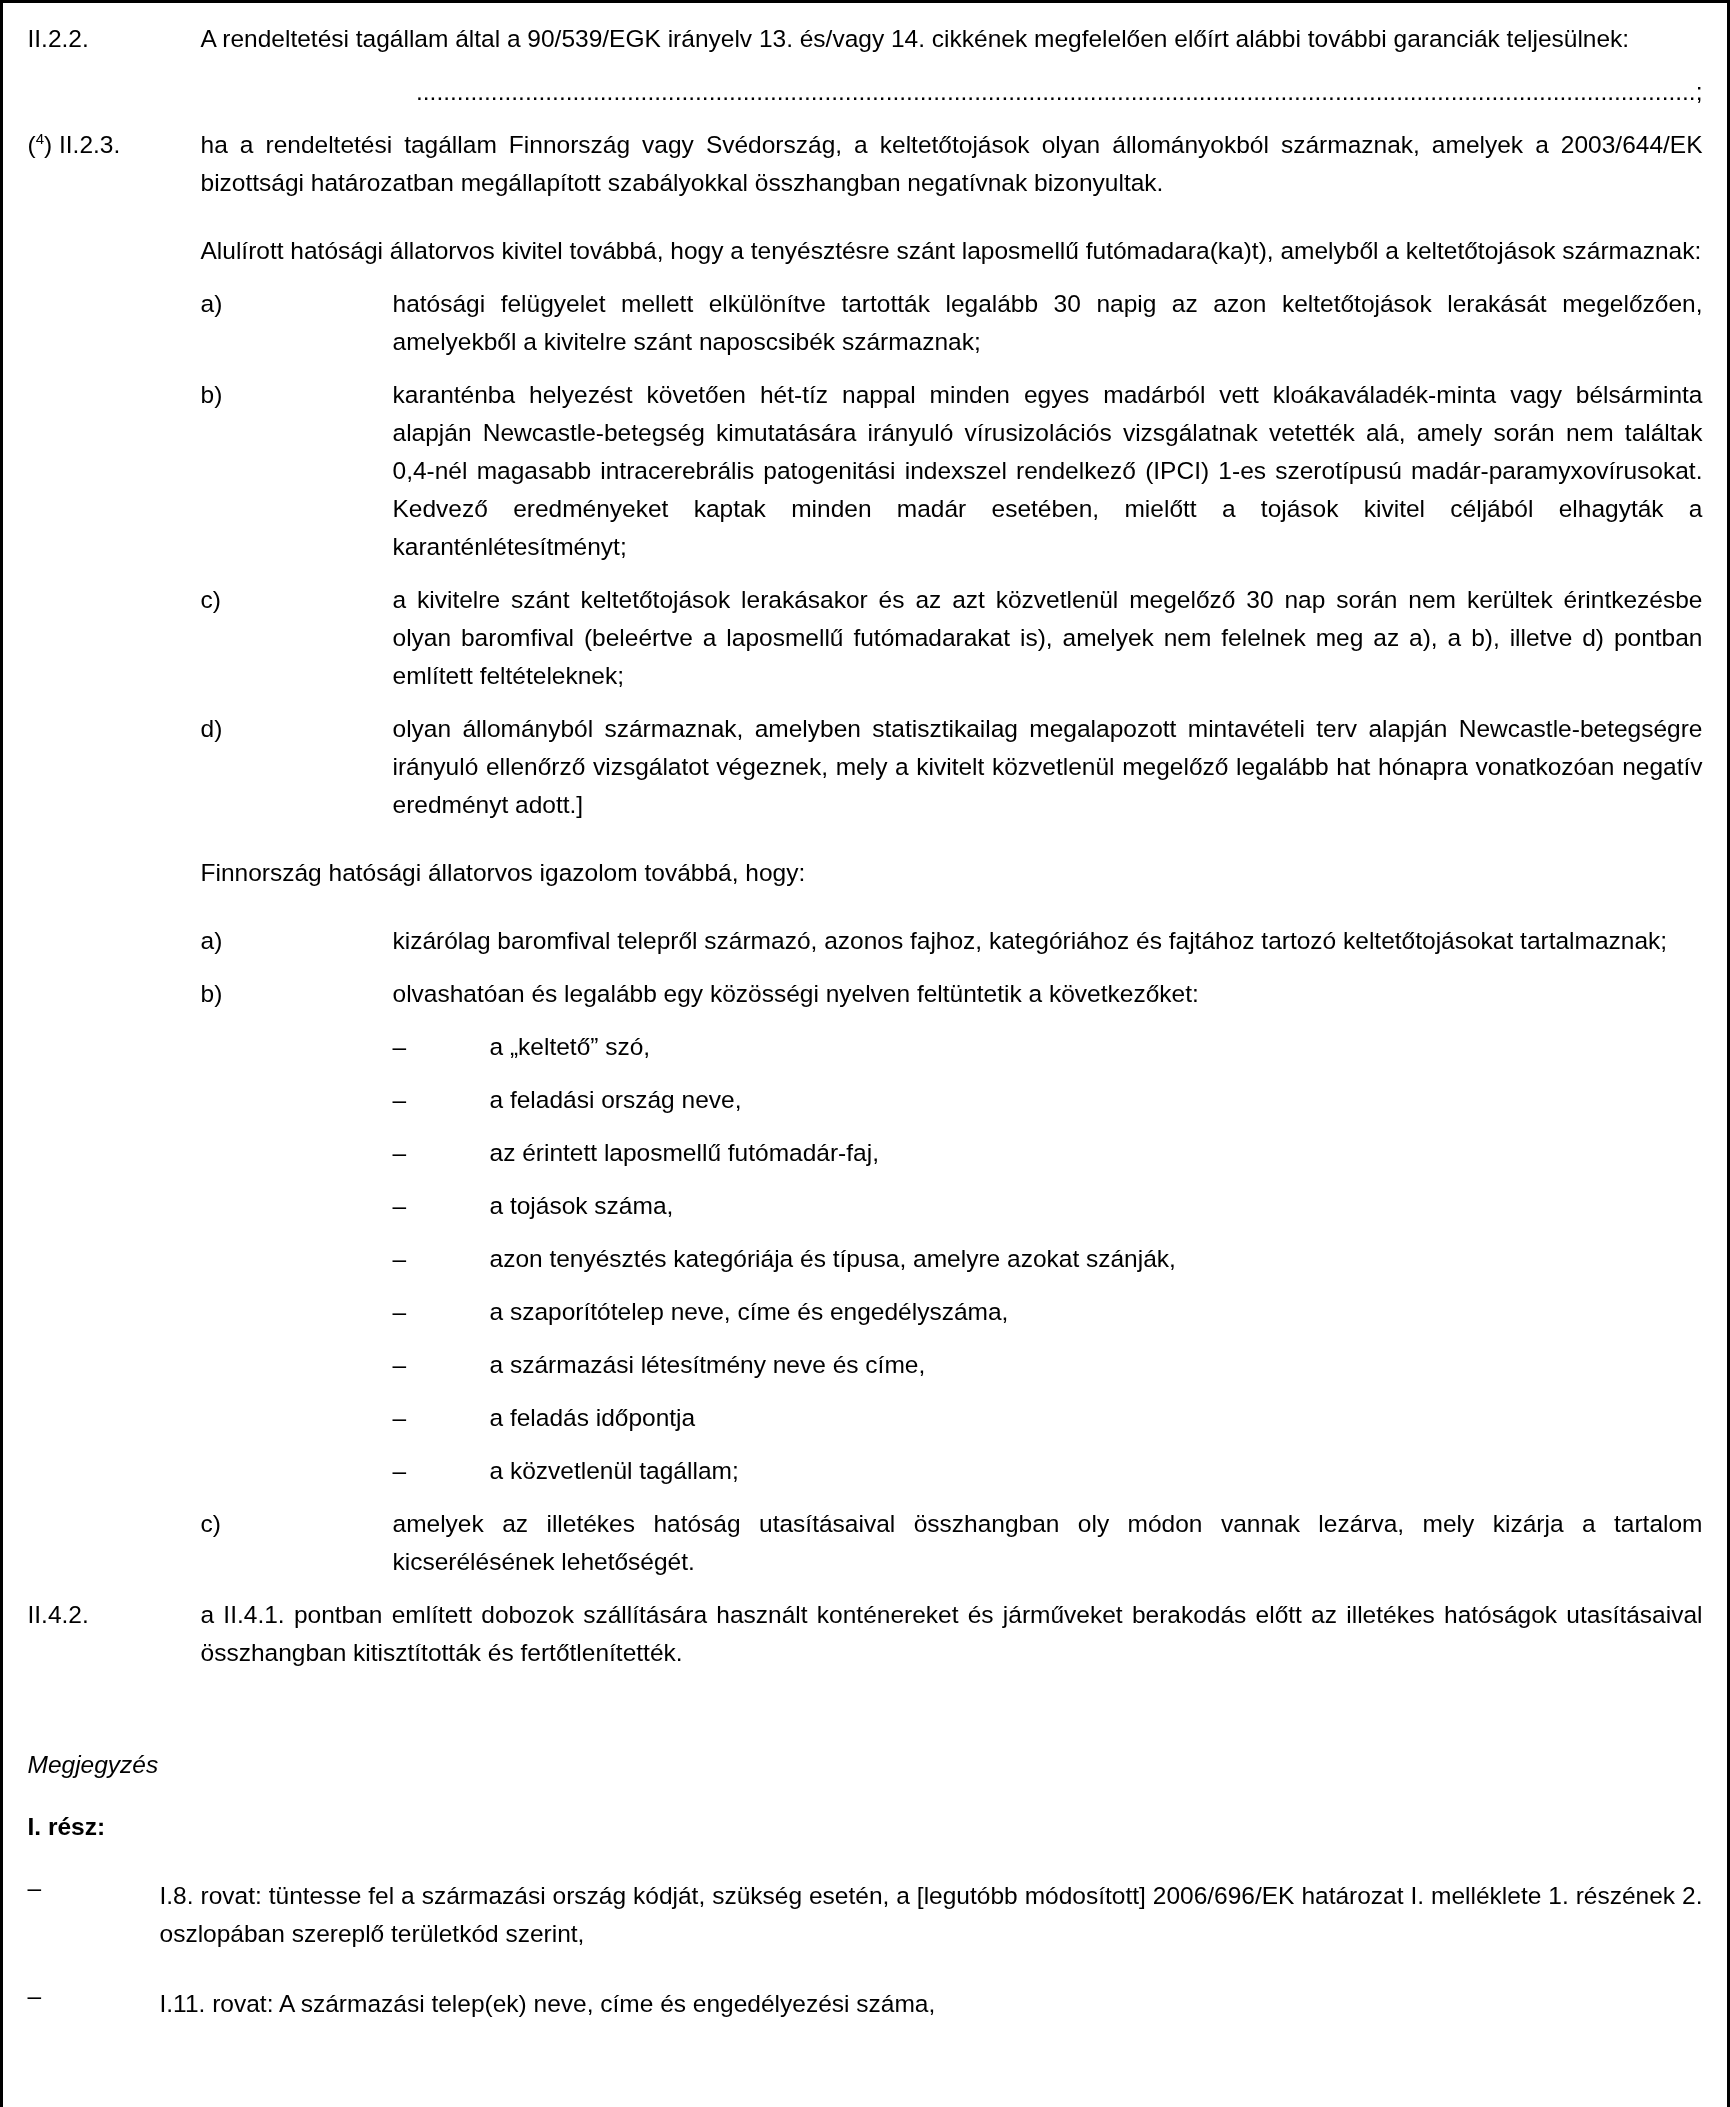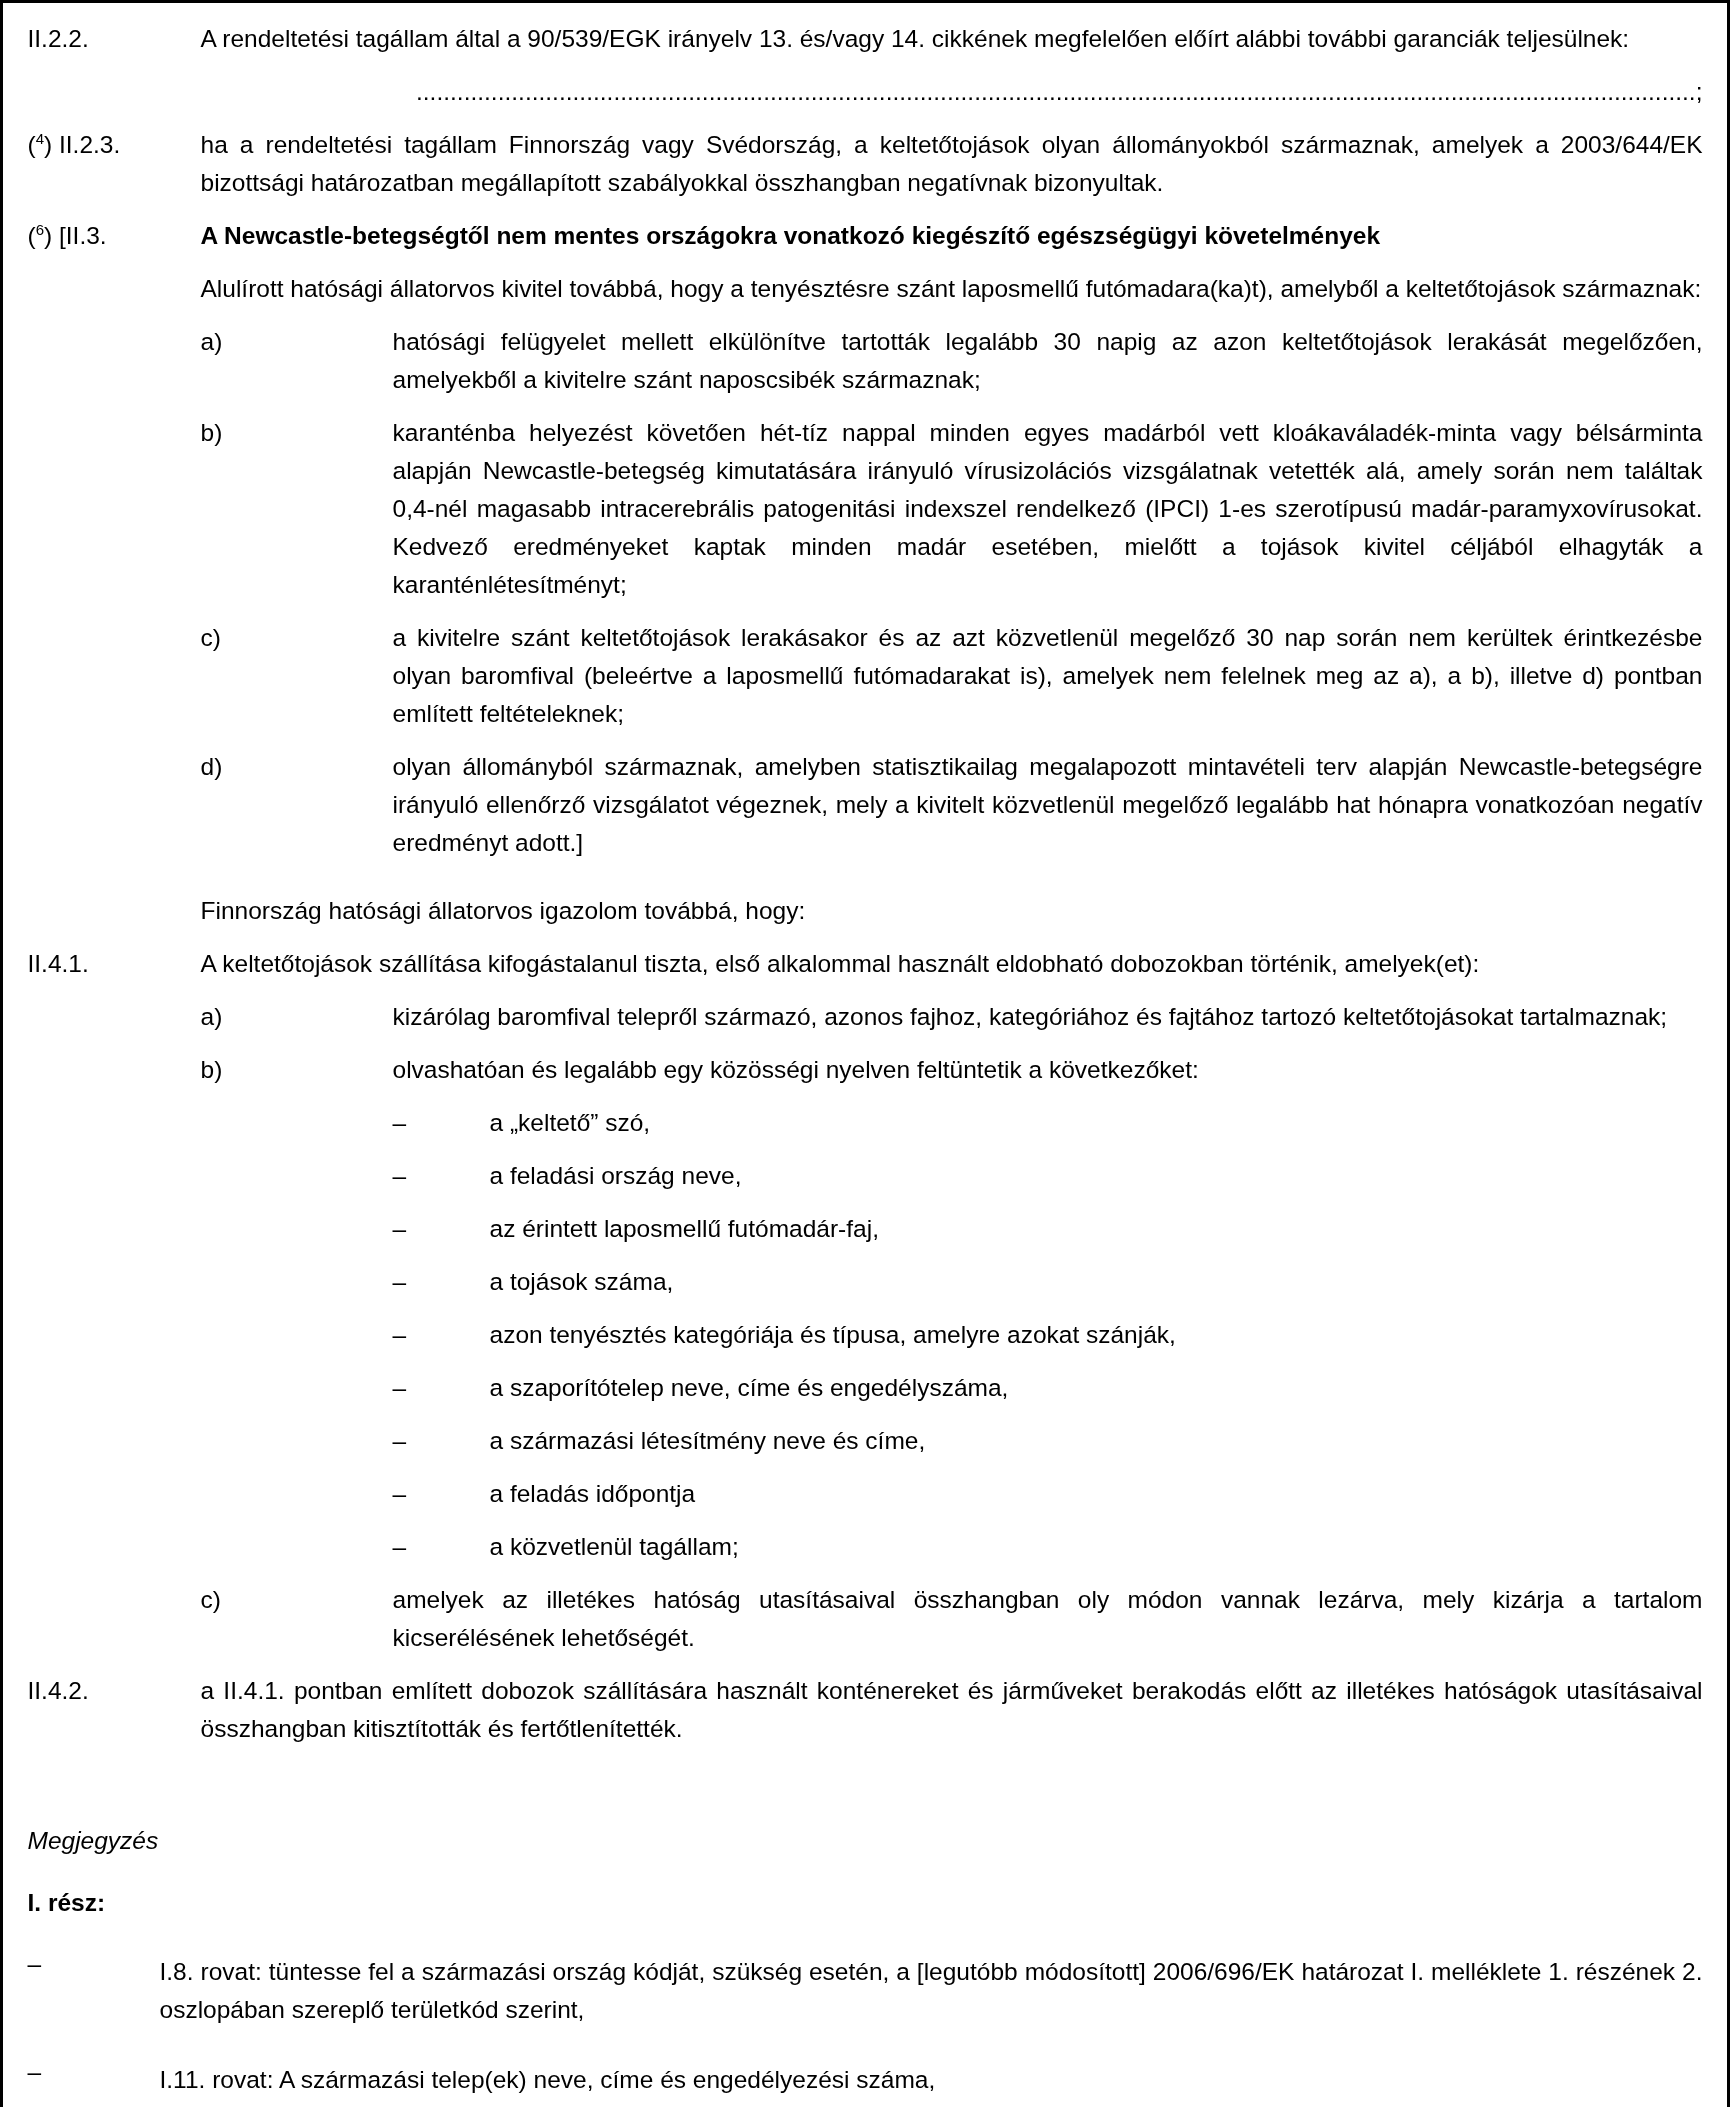--- a/index.html
+++ b/index.html
@@ -47,24 +47,20 @@
     <div class="body dots">............................................................................................................................................................................................;</div>
   </div>
   <div class="g1"></div>
 
   <div class="row">
     <div class="lbl">(<sup>4</sup>) <span>II.2.3.</span></div>
     <div class="body">ha a rendeltetési tagállam Finnország vagy Svédország, a keltetőtojások olyan állományokból származnak, amelyek a 2003/644/EK bizottsági határozatban megállapított szabályokkal összhangban negatívnak bizonyultak.</div>
   </div>
   <div class="g1"></div>
 
-  <div class="row">
-    <div class="lbl">(<sup>6</sup>) <span>[II.3.</span></div>
-    <div class="body b">A Newcastle-betegségtől nem mentes országokra vonatkozó kiegészítő egészségügyi követelmények</div>
-  </div>
   <div class="g1"></div>
   <div class="row">
     <div class="lbl"></div>
     <div class="body">Alulírott hatósági állatorvos kivitel továbbá, hogy a tenyésztésre szánt laposmellű futómadara(ka)t), amelyből a keltetőtojások származnak:</div>
   </div>
   <div class="g1"></div>
   <div class="sub">
     <div class="sublbl">a)</div>
     <div class="subtxt">hatósági felügyelet mellett elkülönítve tartották legalább 30 napig az azon keltetőtojások lerakását megelőzően, amelyekből a kivitelre szánt naposcsibék származnak;</div>
   </div>
@@ -85,24 +81,20 @@
   </div>
   <div class="g1"></div>
 
   <div class="g1"></div>
   <div class="row">
     <div class="lbl"></div>
     <div class="body">Finnország hatósági állatorvos igazolom továbbá, hogy:</div>
   </div>
   <div class="g1"></div>
 
-  <div class="row">
-    <div class="lbl">II.4.1.</div>
-    <div class="body">A keltetőtojások szállítása kifogástalanul tiszta, első alkalommal használt eldobható dobozokban történik, amelyek(et):</div>
-  </div>
   <div class="g1"></div>
   <div class="sub">
     <div class="sublbl">a)</div>
     <div class="subtxt">kizárólag baromfival telepről származó, azonos fajhoz, kategóriához és fajtához tartozó keltetőtojásokat tartalmaznak;</div>
   </div>
   <div class="g1"></div>
   <div class="sub">
     <div class="sublbl">b)</div>
     <div class="subtxt">olvashatóan és legalább egy közösségi nyelven feltüntetik a következőket:</div>
   </div>

